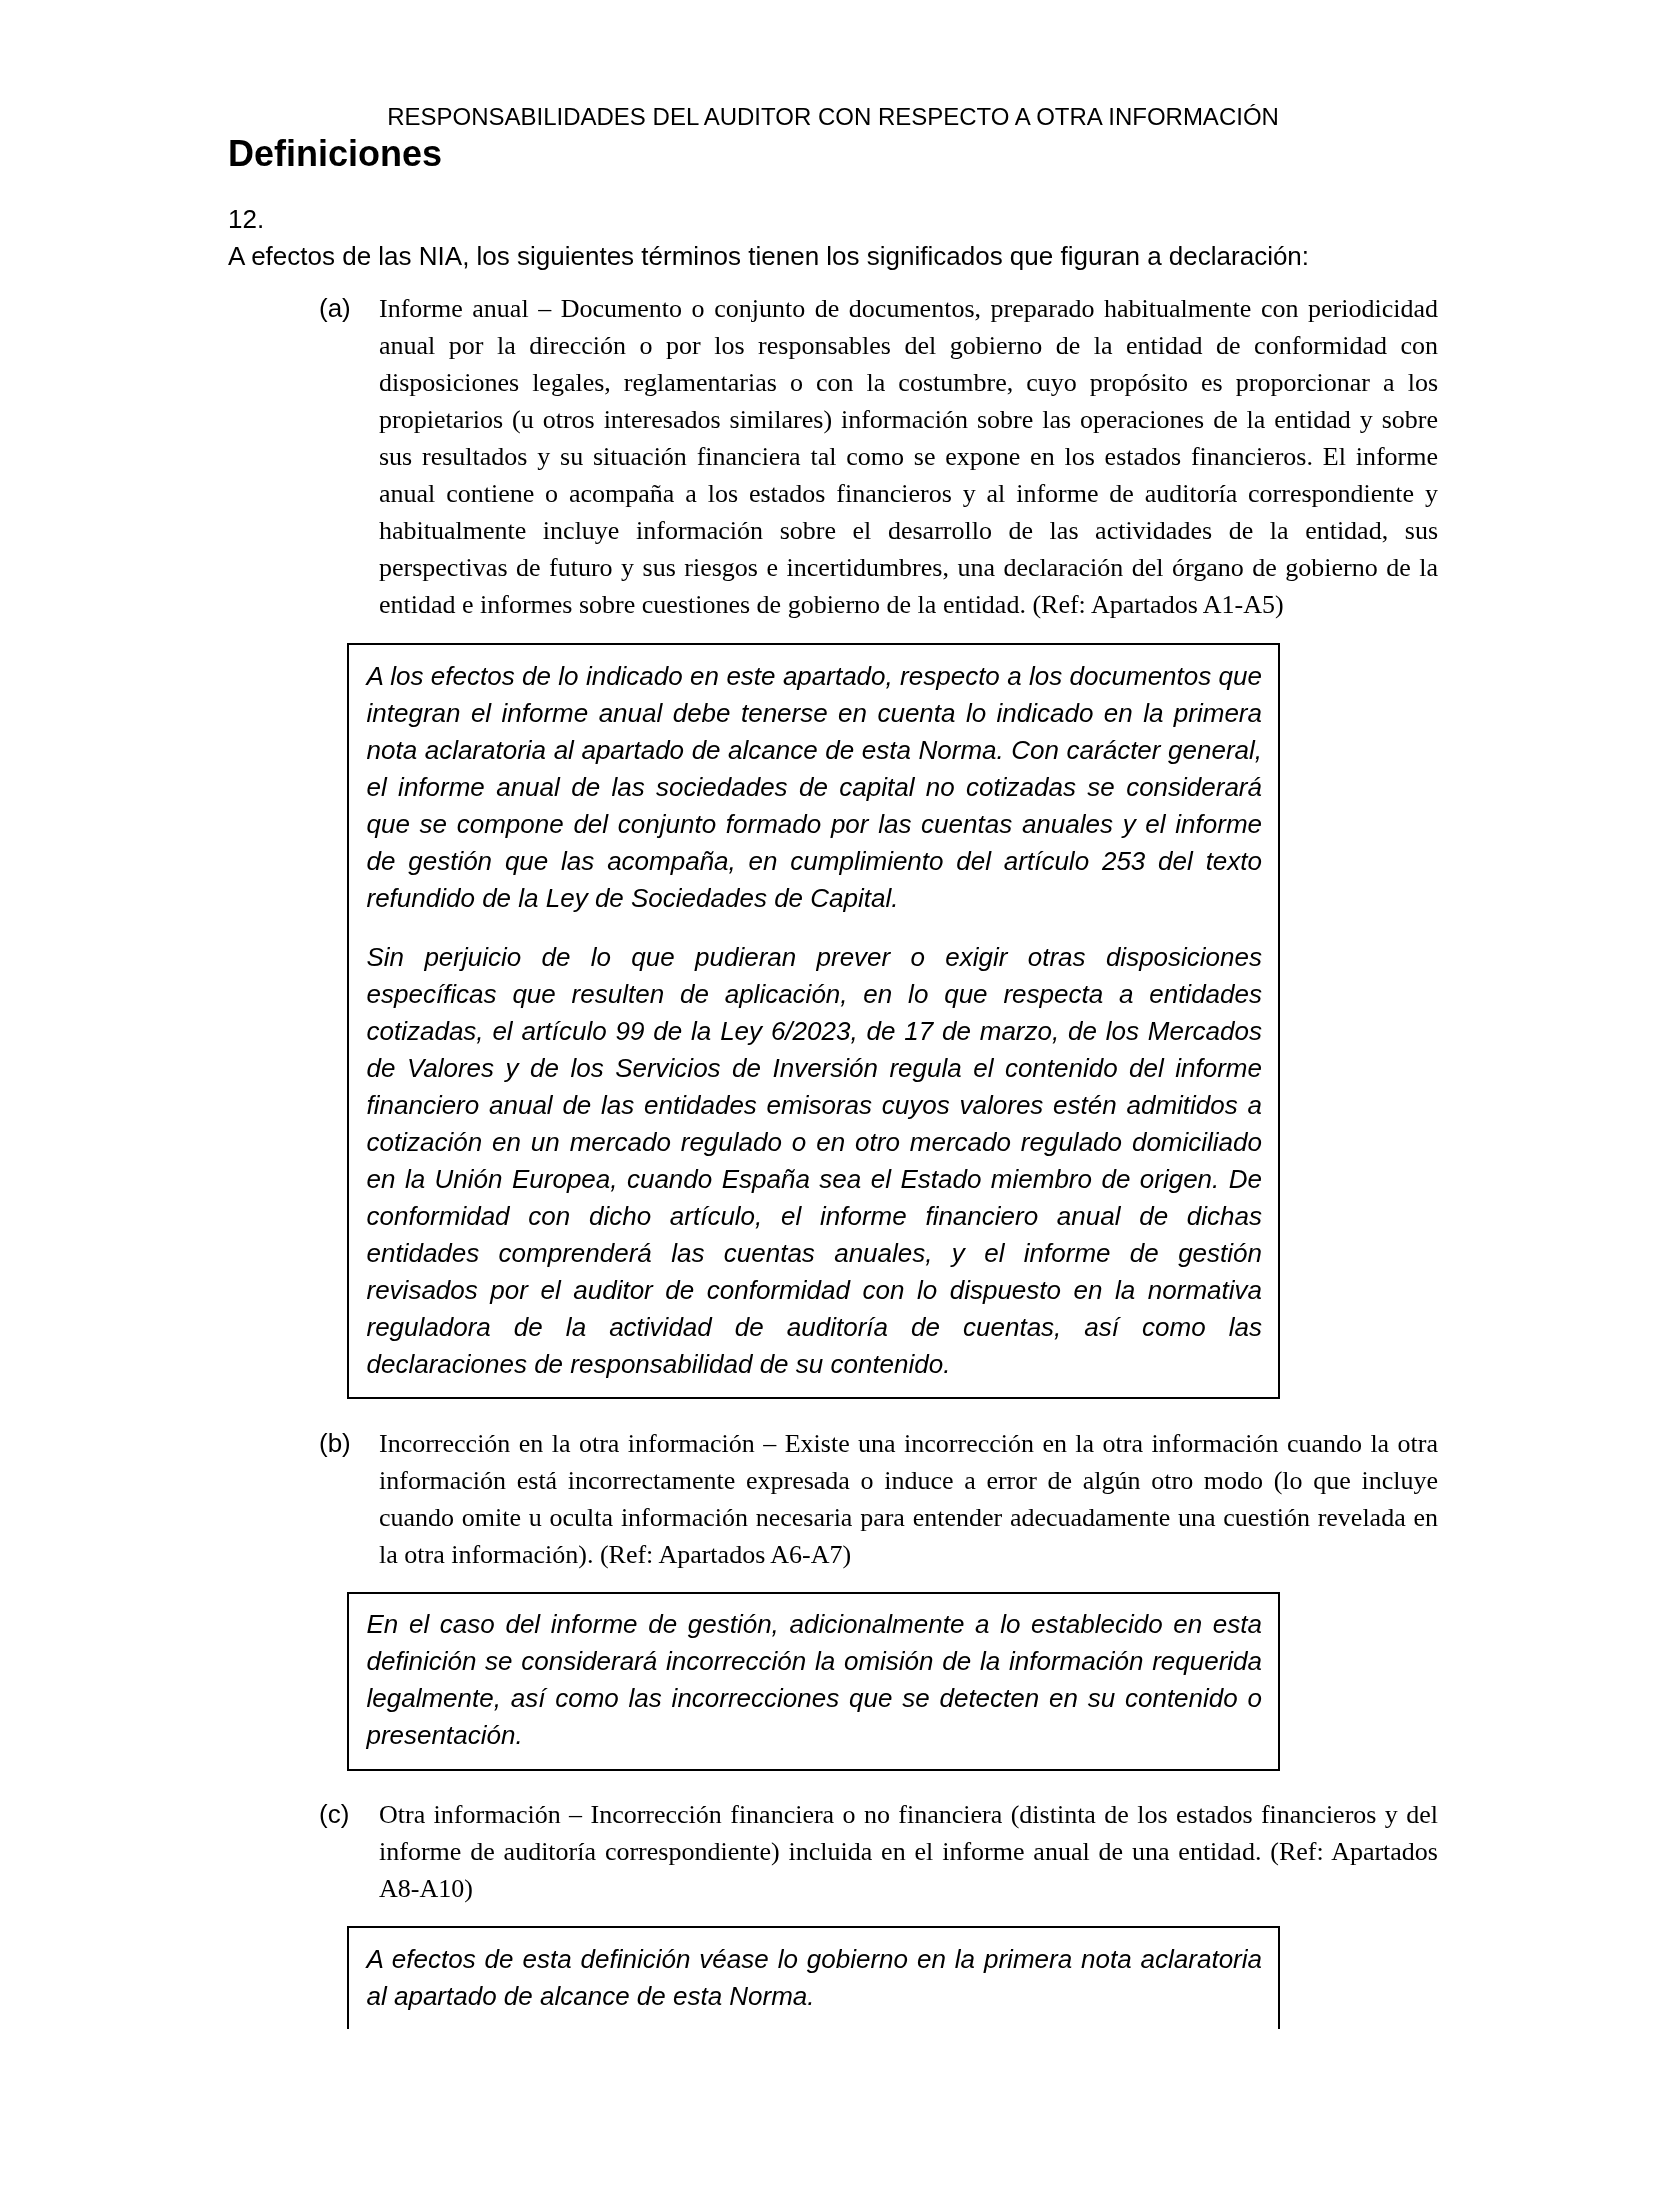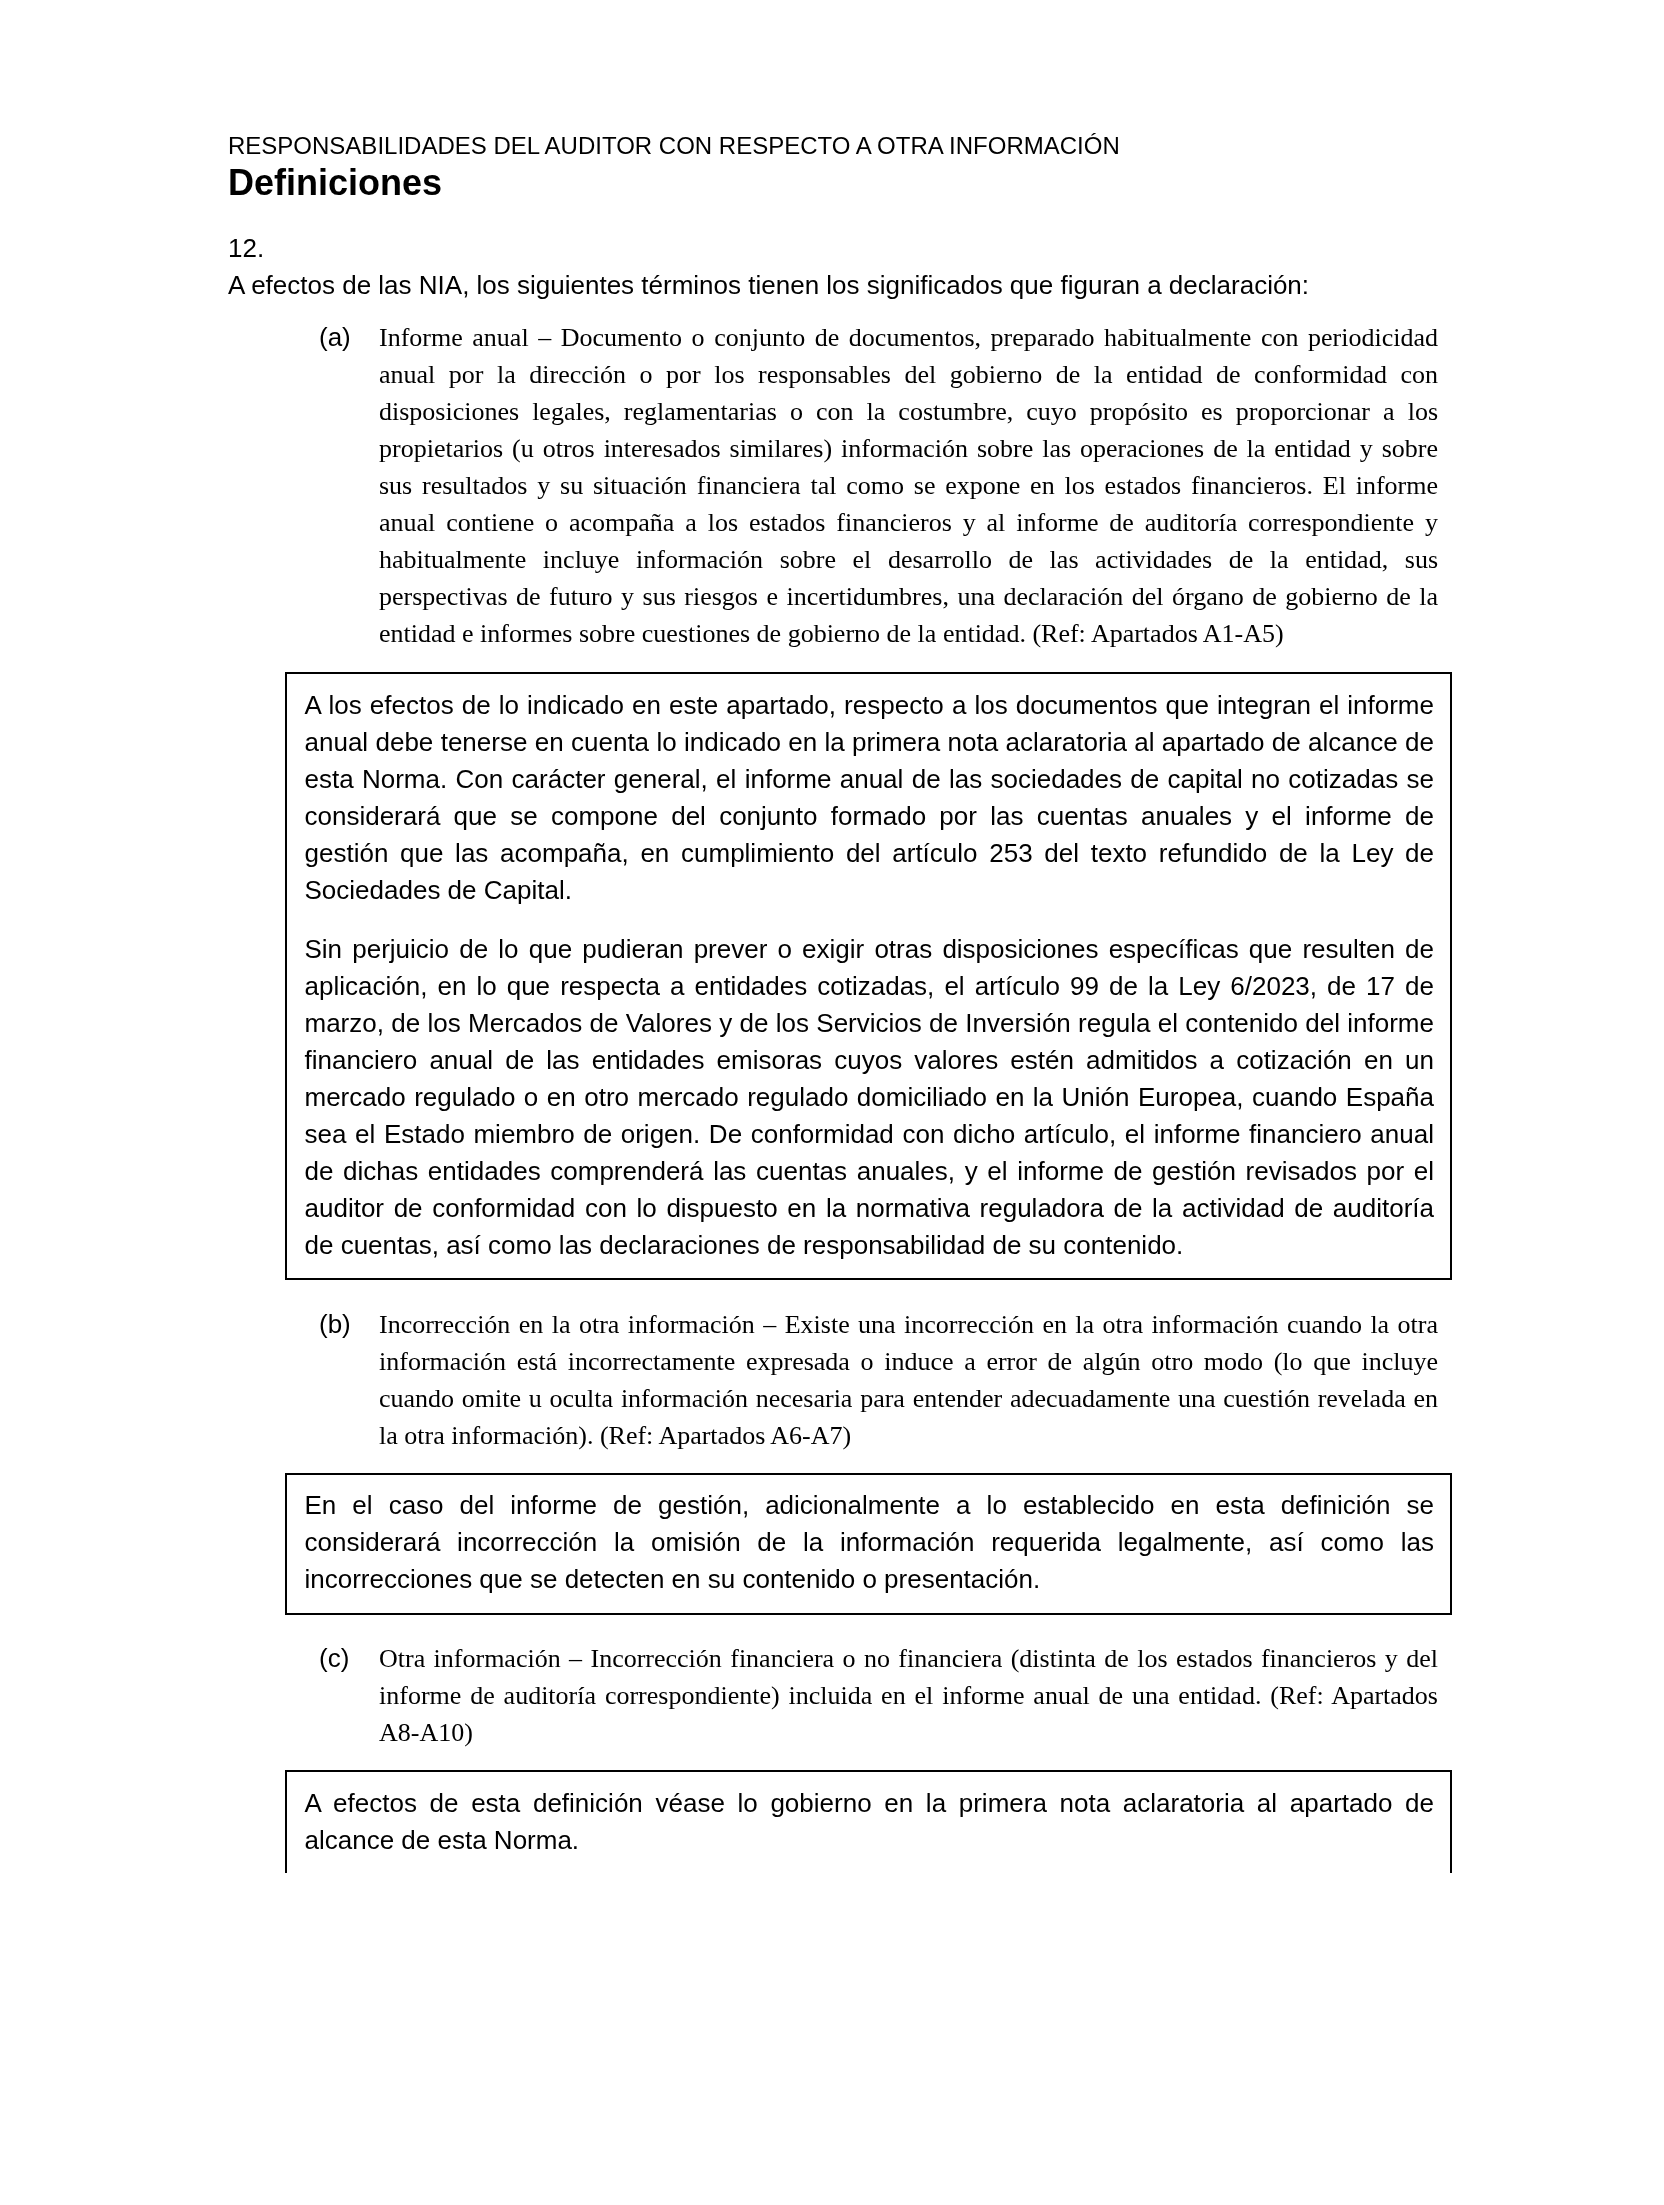--- a/index.html
+++ b/index.html
@@ -10,25 +10,24 @@
     height: 2205px;
     background: #ffffff;
     color: #000000;
     font-family: "Liberation Sans", sans-serif;
     font-size: 26px;
     line-height: 37px;
     padding: 102px 226px 0 228px;
     overflow: hidden;
   }
   .doc-header {
-    text-align: left;
+    text-align: center;
     font-size: 24px;
     line-height: 30px;
     white-space: nowrap;
-    margin-top: 29px;
   }
   .section-title {
     font-size: 36px;
     line-height: 44px;
     font-weight: bold;
   }
   .numbered-para {
     display: flex;
     margin-top: 25.4px;
     flex-direction: column;
@@ -50,25 +49,26 @@
     flex: none;
     width: 60px;
   }
   .def-item .body {
     flex: 1;
     text-align: justify;
     font-family: Liberation Serif, serif;
   }
   .note-box {
     margin-top: 20.7px;
-    margin-left: 57px;
-    width: 1167px;
+    margin-left: 119px;
+    width: 933px;
     border: 2.4px solid #000000;
     padding: 12.7px 16px 14.3px 17.5px;
     text-align: justify;
+    font-style: italic;
   }
   .note-box p + p { margin-top: 22px; }
   .note-box.clipped {
     border-bottom: none;
     padding-bottom: 14.3px;
   }
 </style>
 </head>
 <body>
 

